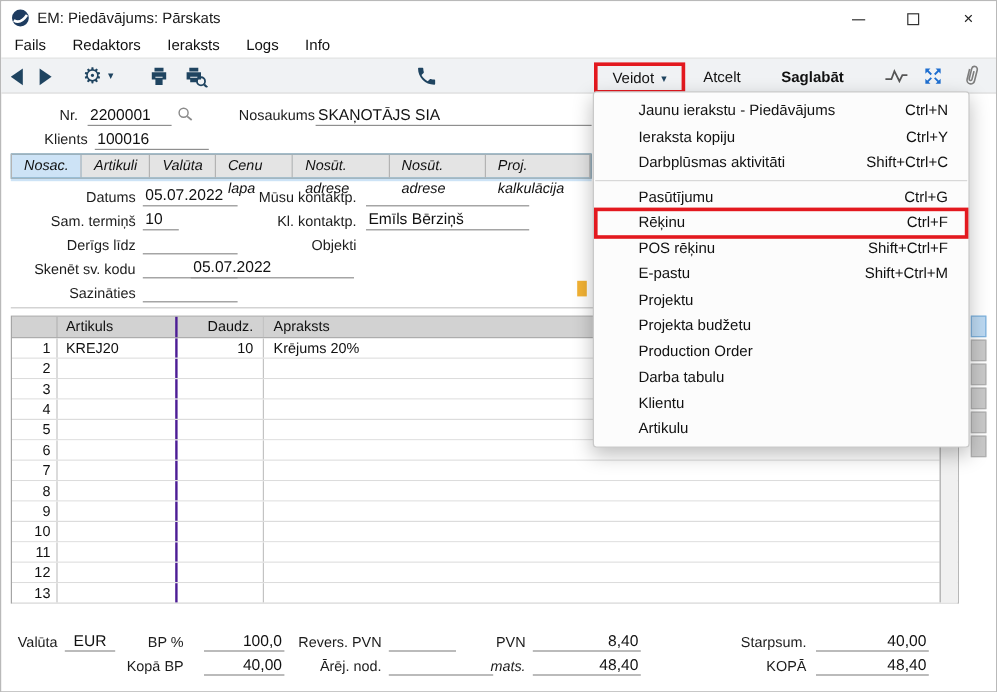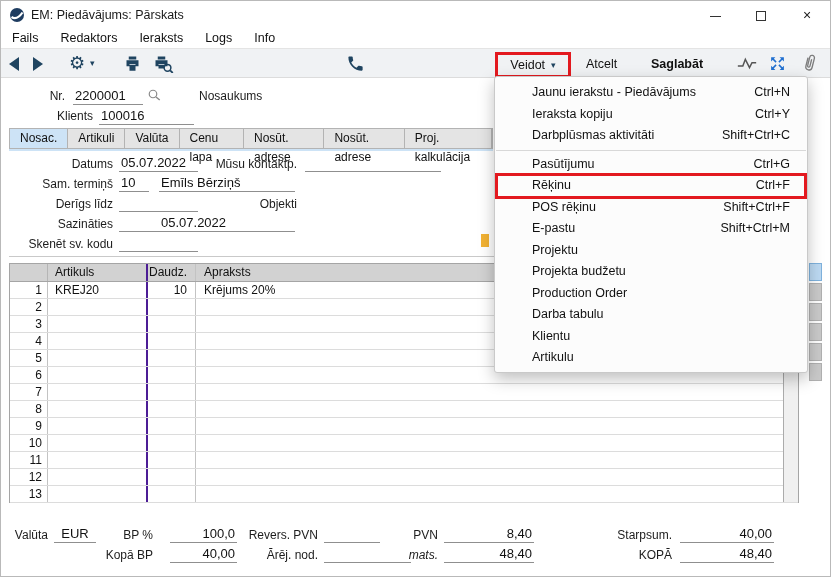--- a/index.html
+++ b/index.html
@@ -29,21 +29,21 @@
   .caret { font-size:9px; color:#1f4460; }
   .tb-label { font-size:12.5px; color:#111; line-height:20px; }
   .redbox-veidot { position:absolute; left:494px; top:3px; width:76px; height:26px; border:3px solid #e3191f; display:flex; align-items:center; justify-content:center; gap:6px; }
 
   
   .hrow { position:absolute; height:18px; }
   .hlab { position:absolute; font-size:12px; color:#1c1c1c; text-align:right; line-height:18px; }
   .hval { position:absolute; font-size:13px; border-bottom:1px solid #8f8f8f; height:18px; line-height:17px; padding-left:2px; }
 
   
-  .tabbar { position:absolute; left:8px; top:127px; width:484px; height:21px; background:#0369a1; border:1px solid #b3b3b3; display:flex; }
+  .tabbar { position:absolute; left:8px; top:127px; width:484px; height:21px; background:#0369a1; border:1px solid #b3b3b3; display:flex;font-style:italic; }
   .tab { height:19px; line-height:19px; padding:0 10px; font-size:12px; background:#e4e4e4; border-right:1px solid #b3b3b3; color:#111; }
   .tab.active { background:#cde3f6; }
   .tabline { position:absolute; left:8px; top:148px; width:484px; height:2px; background:#cde3f6; }
 
   
   .fields-left { position:absolute; left:8px; top:151px; width:210px; }
   .fields-mid  { position:absolute; left:150px; top:151px; width:300px; }
   .frow { display:flex; height:20px; align-items:flex-end; }
   .flab { font-size:12px; color:#1c1c1c; text-align:right; line-height:16px; }
   .fields-left .flab { width:104px; }
@@ -56,21 +56,21 @@
   .yellow-mark { position:absolute; left:480px; top:233px; width:8px; height:13px; background:#f2b234; }
 
   .hsep { position:absolute; left:8px; top:255px; width:790px; height:1px; background:#c9c9c9; }
 
   
   .grid { position:absolute; left:8px; top:262px; width:790px; height:240px; border:1px solid #a5a5a5; background:#fff; }
   .ghead { display:flex; height:18px; background:#d2d2d2; border-bottom:1px solid #a5a5a5; font-size:12px; line-height:17px; }
   .trow { display:flex; height:17px; border-bottom:1px solid #dcdcdc; font-size:12px; line-height:16px; background:#fff; }
   .c-num  { width:38px;  border-right:1px solid #c3c3c3; text-align:right; padding-right:5px; }
   .c-art  { width:100px; border-right:2px solid #4c1d95; padding-left:7px; }
-  .c-daudz{ width:48px;  border-right:1px solid #c3c3c3; text-align:right; padding-right:8px; }
+  .c-daudz{ width:48px;  border-right:1px solid #c3c3c3; text-align:right; padding-right:8px;margin-left:24px; }
   .c-apr  { flex:1; padding-left:8px; }
   .ghead .c-num { border-right:1px solid #b5b5b5; }
   .vscroll { position:absolute; right:0; top:0; width:15px; height:238px; background:#f0f0f0; border-left:1px solid #ababab; }
   .fliptab { position:absolute; left:808px; width:13px; height:18px; background:#c9c9c9; border:1px solid #b0b0b0; }
   .fliptab.sel { background:#bcd9f2; border-color:#7fb2dd; }
 
   
   .ddmenu { position:absolute; left:493px; top:75px; width:314px; height:297px; background:#fcfcfc; border:1px solid #c9c9c9; border-radius:3px; box-shadow:0 6px 16px rgba(0,0,0,.25); padding-top:5px; z-index:50; }
   .mi { height:21.5px; line-height:21.5px; display:flex; justify-content:space-between; padding:0 17px 0 37px; font-size:12.5px; color:#111; }
   .msc { color:#111; }
@@ -165,22 +165,23 @@
   <div class="hrow" style="left:0; top:86px; width:500px;">
     <span class="hlab" style="left:0; width:64px;">Nr.</span>
     <span class="hval" style="left:72px; width:70px;">2200001</span>
     <span style="position:absolute; left:146px; top:1px;">
       <svg width="15" height="15" viewBox="0 0 20 20">
           <circle cx="8" cy="8" r="5" fill="none" stroke="#8a8a8a" stroke-width="1.6"></circle>
           <line x1="12" y1="12" x2="17" y2="16" stroke="#8a8a8a" stroke-width="2"></line>
         </svg>
     </span>
     <span class="hlab" style="left:198px; width:56px;">Nosaukums</span>
+    <span class="hval" style="left:262px; width:230px;">SKAŅOTĀJS SIA</span>
   </div>
-  <div class="hrow" style="left:0; top:106px; width:300px;margin-left:20px;">
+  <div class="hrow" style="left:0; top:106px; width:300px;">
     <span class="hlab" style="left:0; width:72px;">Klients</span>
     <span class="hval" style="left:78px; width:95px;">100016</span>
   </div>
 
   <div class="tabbar">
       <div class="tab active">Nosac.</div>
       <div class="tab">Artikuli</div>
       <div class="tab">Valūta</div>
       <div class="tab">Cenu lapa</div>
       <div class="tab">Nosūt. adrese</div>
@@ -196,34 +197,35 @@
       </div>
       <div class="frow">
         <span class="flab">Sam. termiņš</span>
         <span class="fvalu short">10</span>
       </div>
       <div class="frow">
         <span class="flab">Derīgs līdz</span>
         <span class="fvalu"></span>
       </div>
       <div class="frow">
+        <span class="flab">Skenēt sv. kodu</span>
+        <span class="fvalu"></span>
+      </div>
+      <div class="frow">
         <span class="flab">Sazināties</span>
         <span class="fvalu"></span>
       </div>
-      <div class="frow">
-        <span class="flab">Skenēt sv. kodu</span>
-        <span class="fvalu"></span>
-      </div>
     </div>
   <div class="fields-mid">
       <div class="frow">
         <span class="flab">Mūsu kontaktp.</span>
         <span class="fvalu"></span>
       </div>
       <div class="frow">
+        <span class="flab">Kl. kontaktp.</span>
         <span class="fvalu">Emīls Bērziņš</span>
       </div>
       <div class="frow">
         <span class="flab">Objekti</span>
       </div>
       <div class="frow">
         <span class="fvalu">05.07.2022</span>
       </div>
     </div>
 

